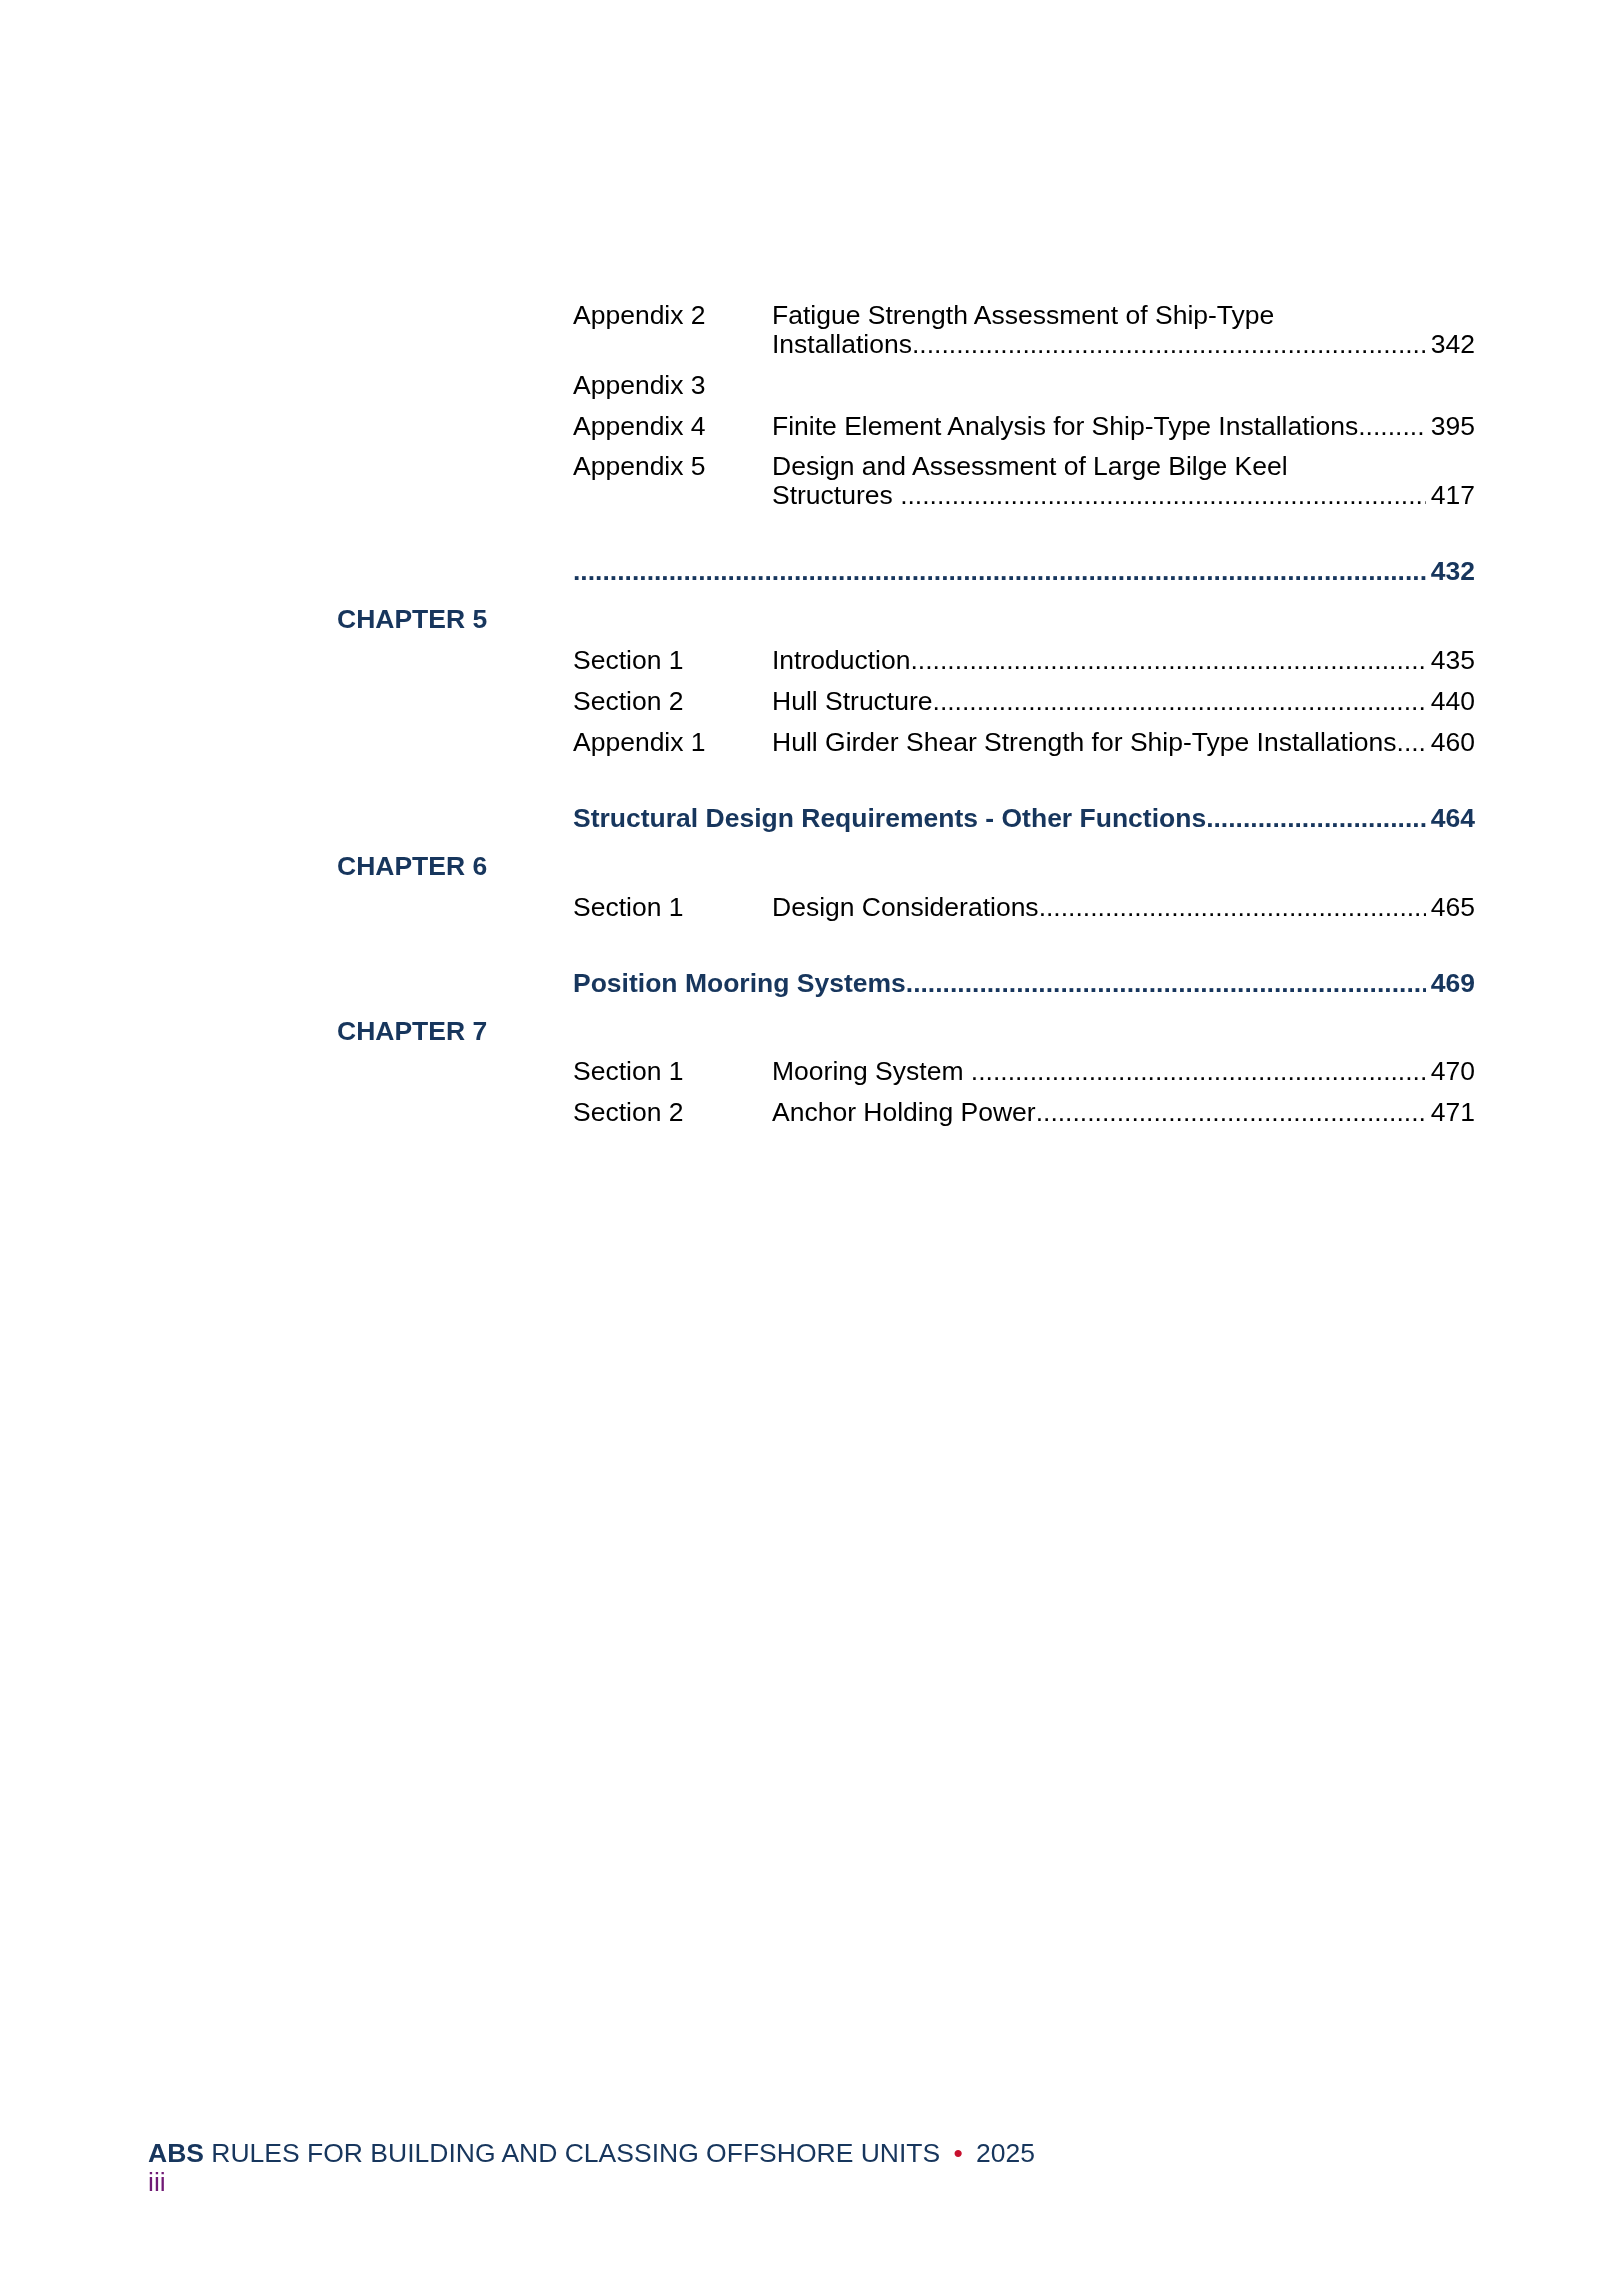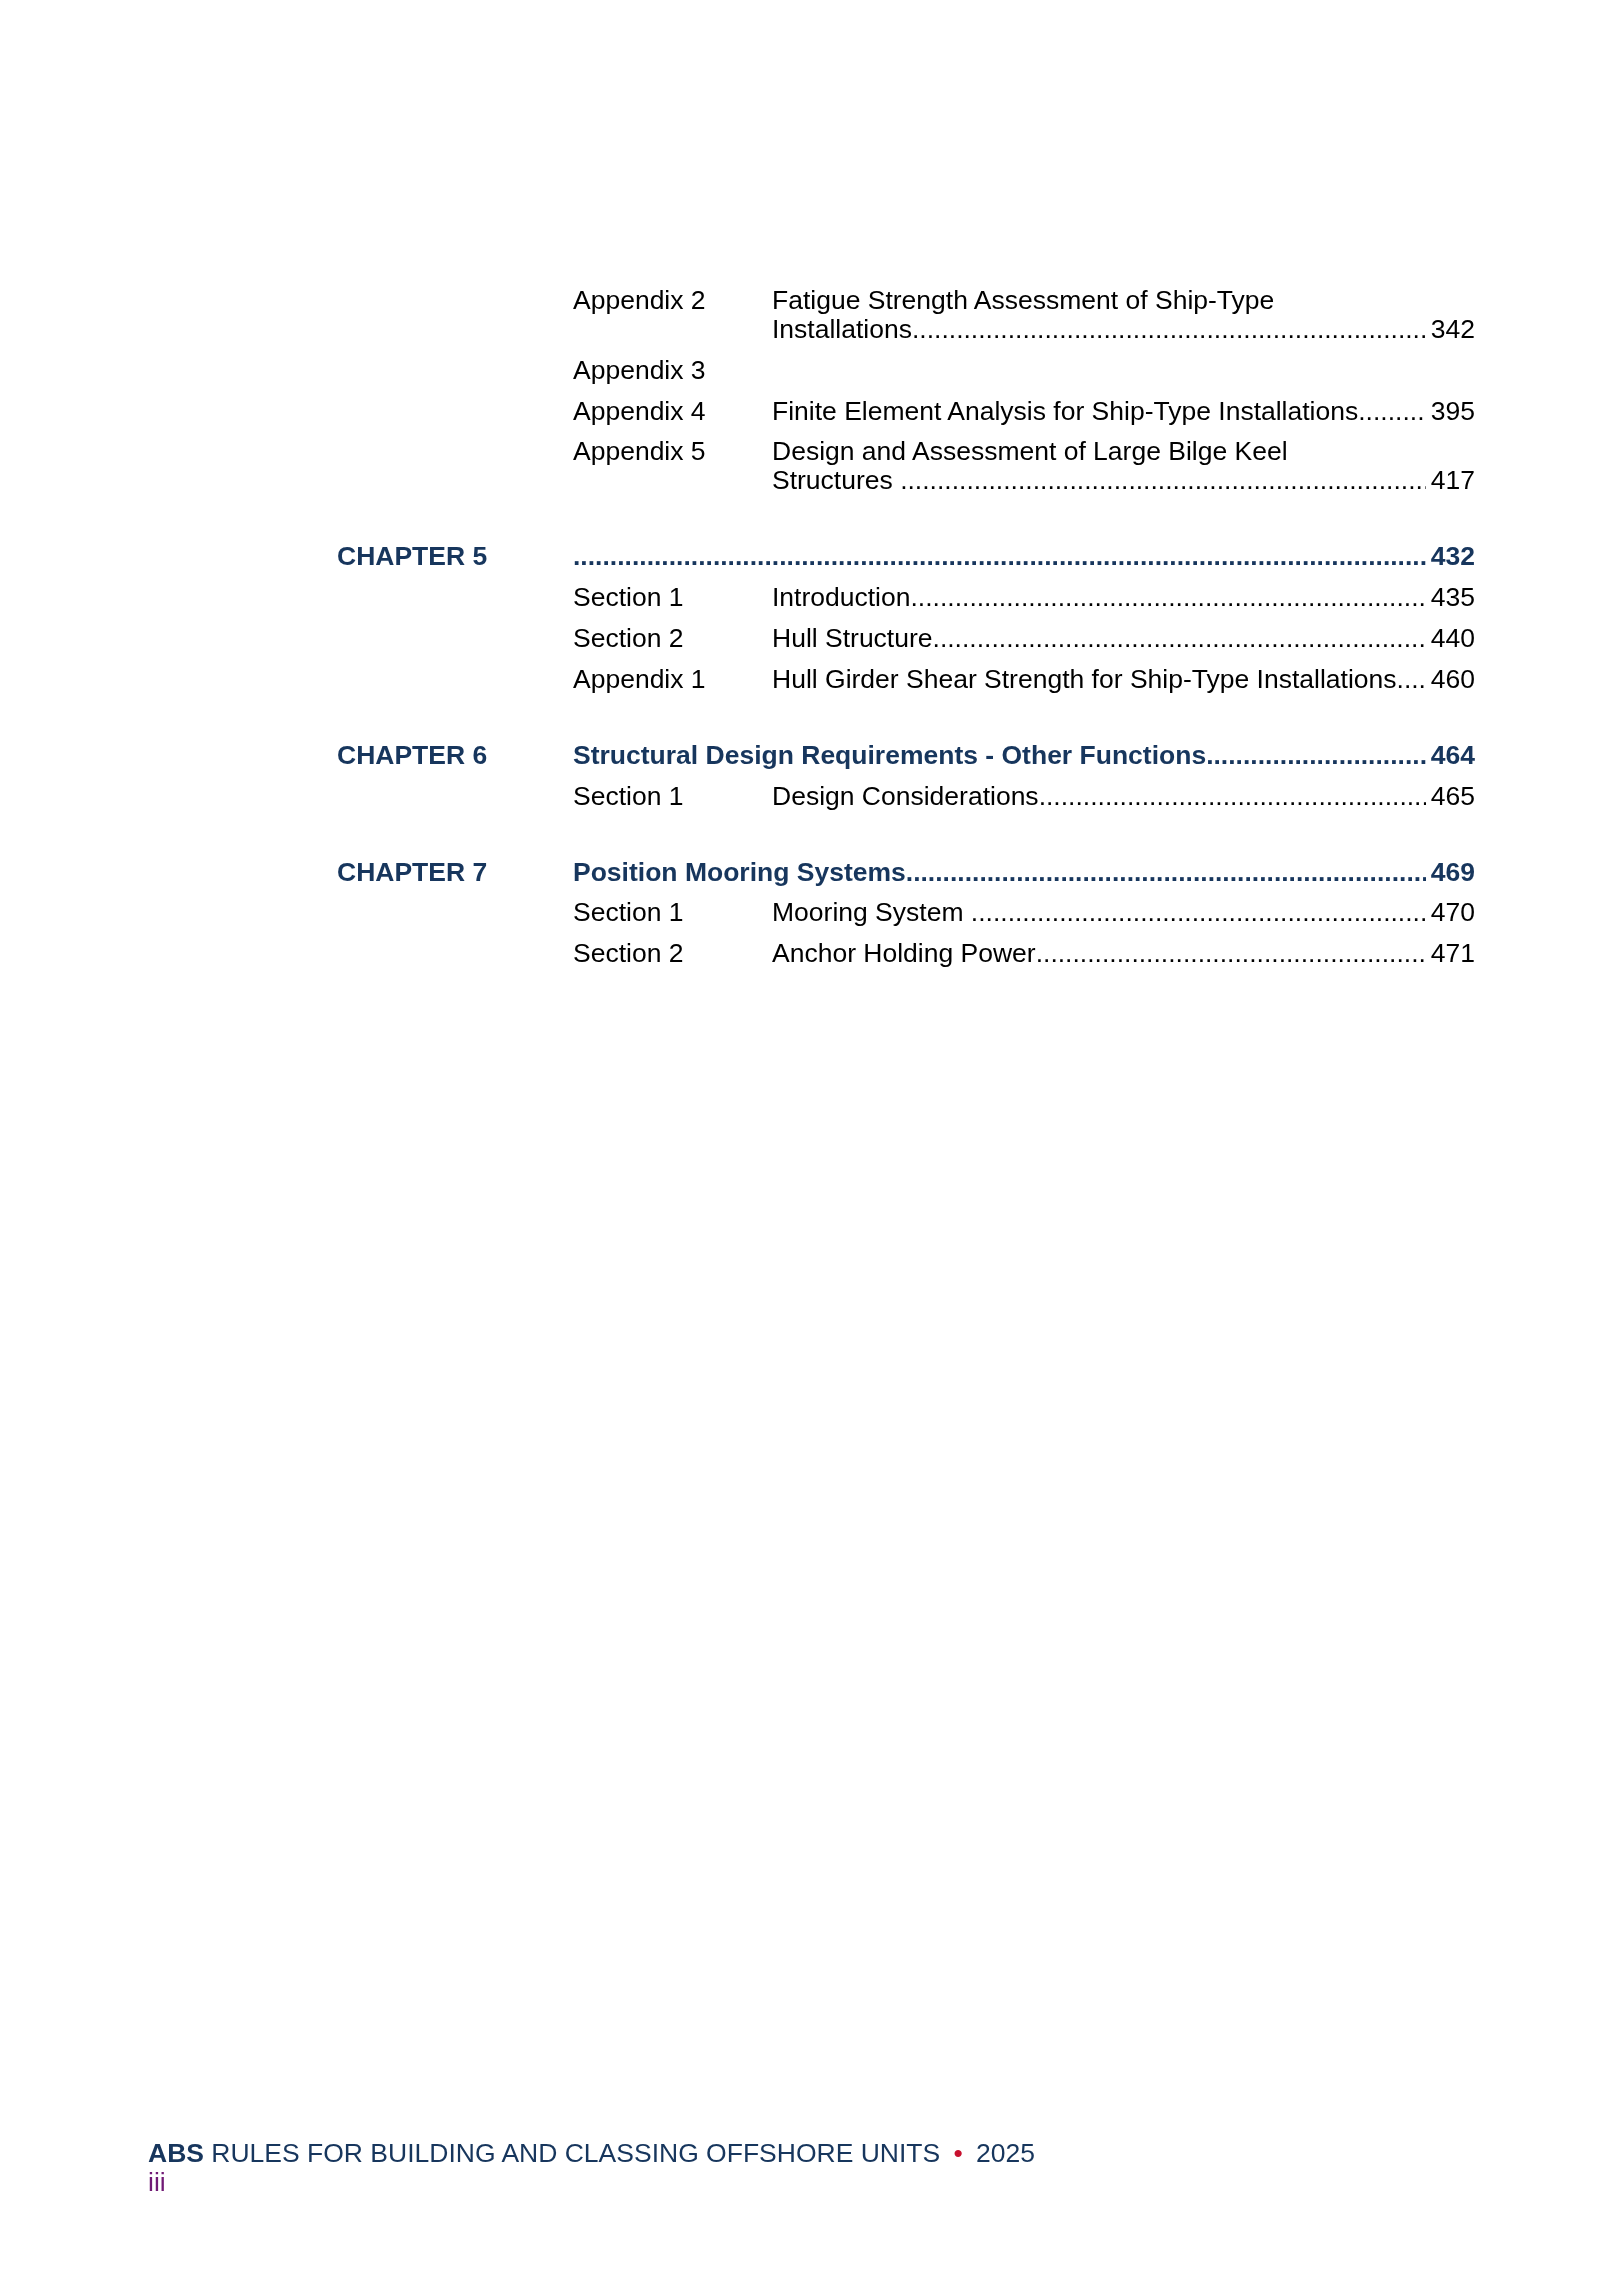--- a/index.html
+++ b/index.html
@@ -10,35 +10,35 @@
     background:#ffffff;
     font-family:"Liberation Sans","DejaVu Sans",sans-serif;
     font-size:26.5px;
     color:#000000;
     overflow:hidden;
   }
 
   
   .toc {
     position:absolute;
-    left:337px; top:286px;
+    left:337px; top:301px;
     width:1138px;
   }
   .entry-row, .chapter-row {
     display:flex;
     align-items:flex-start;
     margin-bottom:11.8px;
     line-height:29px;
   }
   .chapter-row { margin-top:47px; }
   .col-indent  { flex:0 0 236px; }
   .col-label   { flex:0 0 199px; white-space:pre; }
   .col-content { flex:1 1 auto; min-width:0; }
 
-  .chapter-label { flex:0 0 236px; font-weight:bold; color:#17365d; white-space:pre; }
+  .chapter-label { flex:0 0 236px; font-weight:bold; color:#17365d; white-space:pre;margin-top:48px; }
   .chapter-content { flex:1 1 auto; min-width:0; font-weight:bold; color:#17365d; }
 
   .line { white-space:pre; }
   .line-flex { display:flex; align-items:baseline; }
   .row-title { flex:0 0 auto; white-space:pre; }
   .leader { flex:1 1 auto; overflow:hidden; min-width:0; }
   .leader::after {
     content:"...................................................................................................................................................................................";
     white-space:nowrap;
   }

